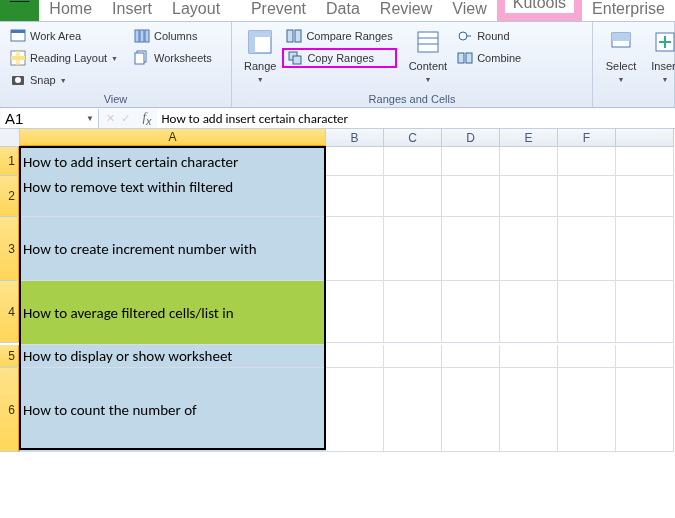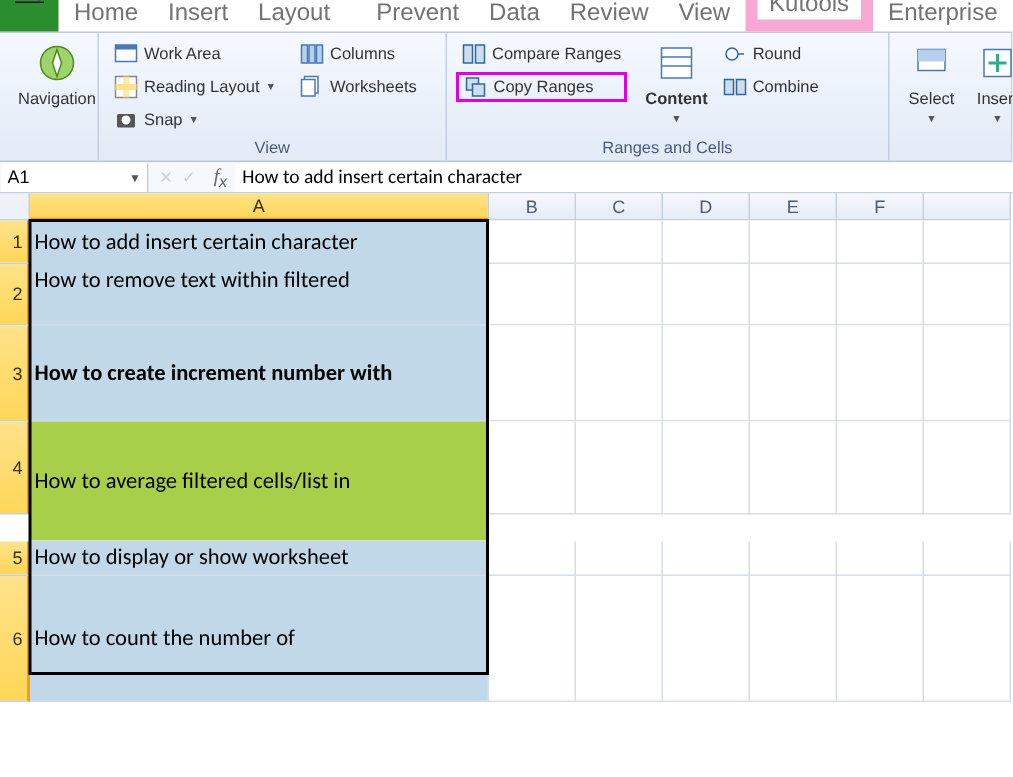--- a/index.html
+++ b/index.html
@@ -24,38 +24,38 @@
 
   .stack { display: flex; flex-direction: column; gap: 2px; padding-top: 2px; }
   .small-btn { display: flex; align-items: center; gap: 4px; padding: 1px 4px; cursor: pointer; height: 20px; }
   .small-btn .ic { width: 16px; height: 16px; display: flex; align-items: center; justify-content: center; }
   .small-btn .tx { font-size: 11px; color: #333; white-space: nowrap; }
   .small-btn.highlight-box { border: 2px solid #e100e1; padding: 0 3px; }
 
   
   .formula-row { display: flex; align-items: center; height: 21px; border-bottom: 1px solid #c3cfde; background: #f5f8fc; }
   .name-box { width: 98px; display: flex; align-items: center; border-right: 1px solid #c3cfde; padding: 0 4px; background: #fff; height: 19px; margin: 1px; }
-  .name-box input { border: none; width: 68px; font-size: 12px; outline: none; }
+  .name-box input { border: none; width: 68px; font-size: 15px; outline: none; }
   .nb-drop { font-size: 8px; color: #555; margin-left: auto; }
   .fx-ops { display: flex; align-items: center; gap: 6px; padding: 0 6px; color: #888; }
   .fx-label { font-style: italic; font-family: "Times New Roman", serif; color: #666; padding: 0 6px; font-size: 13px; }
   .formula-input { flex: 1; border: none; background: #fff; height: 19px; font-size: 13px; padding: 0 4px; outline: none; font-family: Calibri, sans-serif; }
 
   
   .sheet { display: grid; grid-template-columns: 20px 306px 58px 58px 58px 58px 58px 58px; grid-auto-rows: auto; }
   .col-head, .corner, .row-head { background: linear-gradient(#f5f8fc, #e6ecf5); border-right: 1px solid #c3cfde; border-bottom: 1px solid #c3cfde; text-align: center; font-size: 12px; color: #4a5a7a; display: flex; align-items: center; justify-content: center; height: 18px; }
   .row-head { justify-content: flex-end; padding-right: 3px; }
   .col-head.sel { background: linear-gradient(#ffe38a, #ffd659); border-bottom: 2px solid #f2a100; color: #3a3000; }
   .row-head.sel { background: linear-gradient(#ffe38a, #ffd659); border-right: 2px solid #f2a100; color: #3a3000; }
   .corner { background: #eef2f8; }
 
   .cell { border-right: 1px solid #d6dde8; border-bottom: 1px solid #d6dde8; background: #fff; font-size: 15px; font-family: Calibri, sans-serif; padding: 2px 3px; display: flex; align-items: flex-end; overflow: hidden; white-space: nowrap; }
   .cell.selA { background: #c0d8e8; }
   .cell.green { background: #a8cf4a; }
-  .cell.bold { font-weight: bold; }
+  .cell.bold { font-weight: normal; }
 
   
   .sel-border { position: absolute; border: 2px solid #000; pointer-events: none; }
 
   .sheet-wrap { position: relative; }
 
   .r1 { height: 29px; }
 </style>
 </head>
 <body>
@@ -68,117 +68,113 @@
   <div class="tab">Prevent</div>
   <div class="tab">Data</div>
   <div class="tab">Review</div>
   <div class="tab">View</div>
   <div class="tab highlight-box">Kutools</div>
   <div class="tab">Enterprise</div>
 </div>
 
 <div class="ribbon">
 
-  <div class="ribbon-group" style="width:66px;">
+
+  <div class="ribbon-group" style="width:232px;">
+    <div class="group-body">
+      <div class="stack">
+        <div class="small-btn">
+          <span class="ic">
+              <svg width="16" height="16">
+                <rect x="1" y="2" width="14" height="11" fill="#fff" stroke="#4a77b5"></rect>
+                <rect x="1" y="2" width="14" height="3" fill="#4a77b5"></rect>
+              </svg>
+            </span>
+          <span class="tx">Work Area</span>
+        </div>
+        <div class="small-btn">
+          <span class="ic">
+              <svg width="16" height="16">
+                <rect x="1" y="1" width="14" height="14" fill="#fff" stroke="#888"></rect>
+                <rect x="1" y="6" width="14" height="4" fill="#fce38a"></rect>
+                <rect x="6" y="1" width="4" height="14" fill="#fce38a" opacity="0.7"></rect>
+              </svg>
+            </span>
+          <span class="tx">Reading Layout</span>
+          <span class="drop-arrow">▼</span>
+        </div>
+        <div class="small-btn">
+          <span class="ic">
+              <svg width="16" height="16">
+                <rect x="2" y="4" width="12" height="9" fill="#555" rx="1"></rect>
+                <circle cx="8" cy="8" r="3" fill="#fff"></circle>
+              </svg>
+            </span>
+          <span class="tx">Snap</span>
+          <span class="drop-arrow">▼</span>
+        </div>
+      </div>
+      <div class="stack" style="margin-left:8px;">
+        <div class="small-btn">
+          <span class="ic">
+              <svg width="16" height="16">
+                <rect x="1" y="2" width="4" height="12" fill="#b8d0ec" stroke="#4a77b5"></rect>
+                <rect x="6" y="2" width="4" height="12" fill="#b8d0ec" stroke="#4a77b5"></rect>
+                <rect x="11" y="2" width="4" height="12" fill="#b8d0ec" stroke="#4a77b5"></rect>
+              </svg>
+            </span>
+          <span class="tx">Columns</span>
+        </div>
+        <div class="small-btn">
+          <span class="ic">
+              <svg width="16" height="16">
+                <rect x="3" y="1" width="9" height="11" fill="#fff" stroke="#4a77b5"></rect>
+                <rect x="1" y="3" width="9" height="11" fill="#fff" stroke="#4a77b5"></rect>
+              </svg>
+            </span>
+          <span class="tx">Worksheets</span>
+        </div>
+      </div>
+    </div>
+    <div class="group-label">View</div>
+  </div>
+
+  <div class="ribbon-group" style="flex:1;">
     <div class="group-body">
       <div class="big-btn">
         <div class="icon-box">
-          <svg width="30" height="30" viewBox="0 0 30 30">
-              <circle cx="15" cy="15" r="11" fill="#9fd46a" stroke="#4a8a1f"></circle>
-              <path d="M15 6 L18 15 L15 24 L12 15 Z" fill="#fff" stroke="#4a8a1f"></path>
+            <svg width="28" height="28">
+              <rect x="3" y="3" width="22" height="22" fill="#fff" stroke="#4a77b5"></rect>
+              <rect x="3" y="3" width="22" height="6" fill="#b8d0ec"></rect>
+              <rect x="3" y="3" width="6" height="22" fill="#b8d0ec"></rect>
             </svg>
-        </div>
-        <div class="lbl">Navigation</div>
-      </div>
-    </div>
-    <div class="group-label">&nbsp;</div>
-  </div>
-
-  <div class="ribbon-group" style="width:232px;">
-    <div class="group-body">
-      <div class="stack">
-        <div class="small-btn">
-          <span class="ic">
-              <svg width="16" height="16">
-                <rect x="1" y="2" width="14" height="11" fill="#fff" stroke="#4a77b5"></rect>
-                <rect x="1" y="2" width="14" height="3" fill="#4a77b5"></rect>
-              </svg>
-            </span>
-          <span class="tx">Work Area</span>
-        </div>
-        <div class="small-btn">
-          <span class="ic">
-              <svg width="16" height="16">
-                <rect x="1" y="1" width="14" height="14" fill="#fff" stroke="#888"></rect>
-                <rect x="1" y="6" width="14" height="4" fill="#fce38a"></rect>
-                <rect x="6" y="1" width="4" height="14" fill="#fce38a" opacity="0.7"></rect>
-              </svg>
-            </span>
-          <span class="tx">Reading Layout</span>
-          <span class="drop-arrow">▼</span>
-        </div>
-        <div class="small-btn">
-          <span class="ic">
-              <svg width="16" height="16">
-                <rect x="2" y="4" width="12" height="9" fill="#555" rx="1"></rect>
-                <circle cx="8" cy="8" r="3" fill="#fff"></circle>
-              </svg>
-            </span>
-          <span class="tx">Snap</span>
-          <span class="drop-arrow">▼</span>
-        </div>
-      </div>
-      <div class="stack" style="margin-left:8px;">
-        <div class="small-btn">
-          <span class="ic">
-              <svg width="16" height="16">
-                <rect x="1" y="2" width="4" height="12" fill="#b8d0ec" stroke="#4a77b5"></rect>
-                <rect x="6" y="2" width="4" height="12" fill="#b8d0ec" stroke="#4a77b5"></rect>
-                <rect x="11" y="2" width="4" height="12" fill="#b8d0ec" stroke="#4a77b5"></rect>
-              </svg>
-            </span>
-          <span class="tx">Columns</span>
-        </div>
-        <div class="small-btn">
-          <span class="ic">
-              <svg width="16" height="16">
-                <rect x="3" y="1" width="9" height="11" fill="#fff" stroke="#4a77b5"></rect>
-                <rect x="1" y="3" width="9" height="11" fill="#fff" stroke="#4a77b5"></rect>
-              </svg>
-            </span>
-          <span class="tx">Worksheets</span>
-        </div>
-      </div>
-    </div>
-    <div class="group-label">View</div>
-  </div>
-
-  <div class="ribbon-group" style="flex:1;">
-    <div class="group-body">
+          </div>
+        <div class="lbl"><span>Range</span><br><span class="drop-arrow">▼</span></div>
+      </div>
       <div class="stack">
         <div class="small-btn">
           <span class="ic">
               <svg width="16" height="16">
                 <rect x="1" y="2" width="6" height="12" fill="#cde" stroke="#369"></rect>
                 <rect x="9" y="2" width="6" height="12" fill="#cde" stroke="#369"></rect>
               </svg>
             </span>
           <span class="tx">Compare Ranges</span>
         </div>
         <div class="small-btn highlight-box">
           <span class="ic">
               <svg width="16" height="16">
                 <rect x="2" y="2" width="8" height="8" fill="#cde" stroke="#369"></rect>
                 <rect x="6" y="6" width="8" height="8" fill="#cde" stroke="#369"></rect>
               </svg>
             </span>
           <span class="tx">Copy Ranges</span>
         </div>
       </div>
-      <div class="big-btn" style="margin-left:6px;font-weight:bold;">
+      <div class="big-btn" style="margin-left:6px;">
         <div class="icon-box">
             <svg width="28" height="28">
               <rect x="4" y="4" width="20" height="20" fill="#fff" stroke="#4a77b5"></rect>
               <line x1="4" y1="10" x2="24" y2="10" stroke="#4a77b5"></line>
               <line x1="4" y1="16" x2="24" y2="16" stroke="#4a77b5"></line>
             </svg>
           </div>
         <div class="lbl"><span>Content</span><br><span class="drop-arrow">▼</span></div>
       </div>
       <div class="stack">
@@ -277,21 +273,21 @@
   <div class="row-head sel" style="height:64px">3</div>
   <div class="cell selA bold" style="height:64px; align-items: center;">How to create increment number with</div>
   <div class="cell" style="height:64px"></div>
   <div class="cell" style="height:64px"></div>
   <div class="cell" style="height:64px"></div>
   <div class="cell" style="height:64px"></div>
   <div class="cell" style="height:64px"></div>
   <div class="cell" style="height:64px"></div>
 
   <div class="row-head sel" style="height:62px">4</div>
-  <div class="cell green" style="height:80px; align-items: center;">How to average filtered cells/list in</div>
+  <div class="cell green" style="height:64px; align-items: center;">How to average filtered cells/list in</div>
   <div class="cell" style="height:62px"></div>
   <div class="cell" style="height:62px"></div>
   <div class="cell" style="height:62px"></div>
   <div class="cell" style="height:62px"></div>
   <div class="cell" style="height:62px"></div>
   <div class="cell" style="height:62px"></div>
 
   <div class="row-head sel" style="height:23px">5</div>
   <div class="cell selA" style="height:23px; align-items: center;">How to display or show worksheet</div>
   <div class="cell" style="height:23px"></div>

